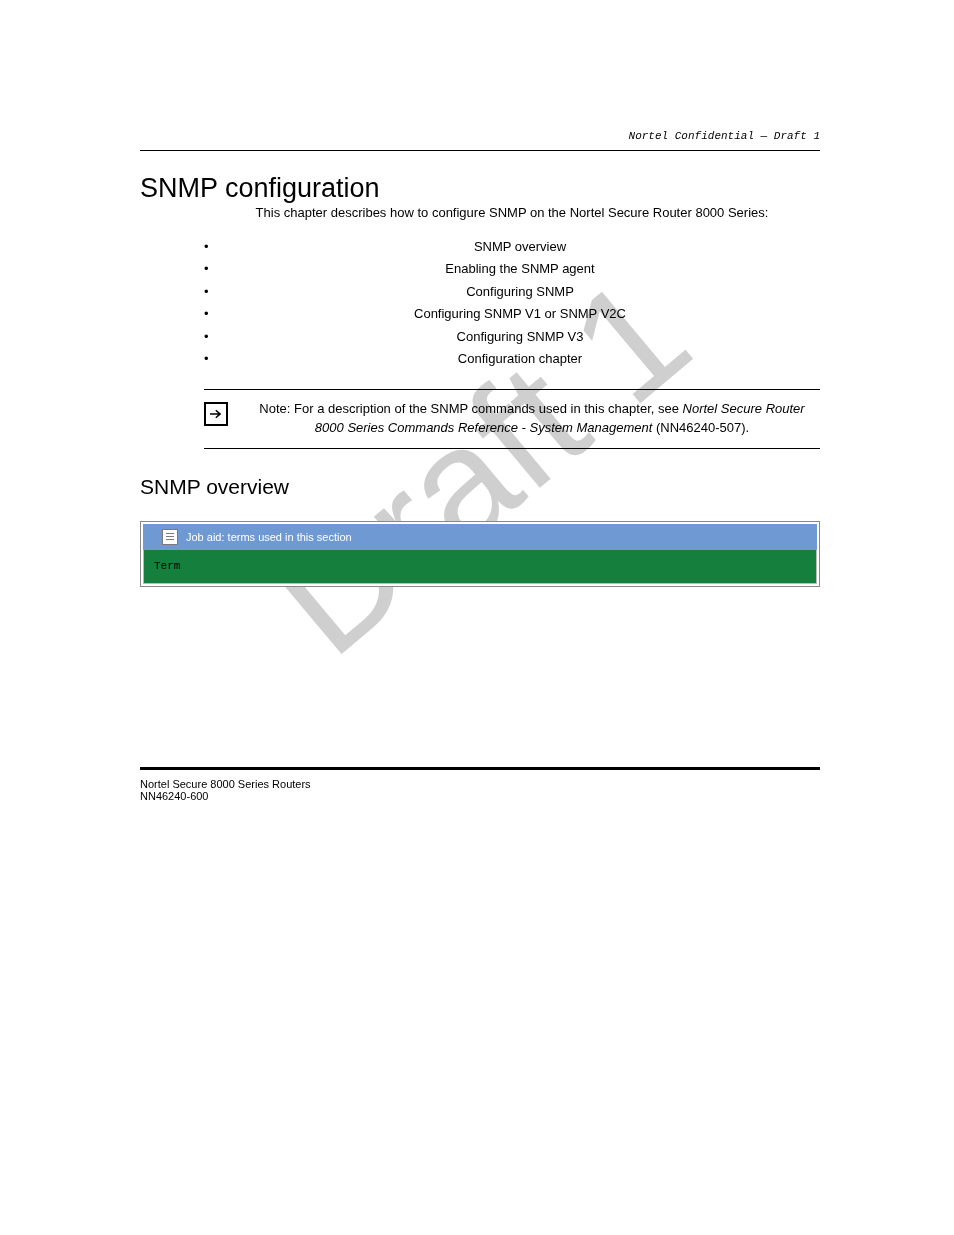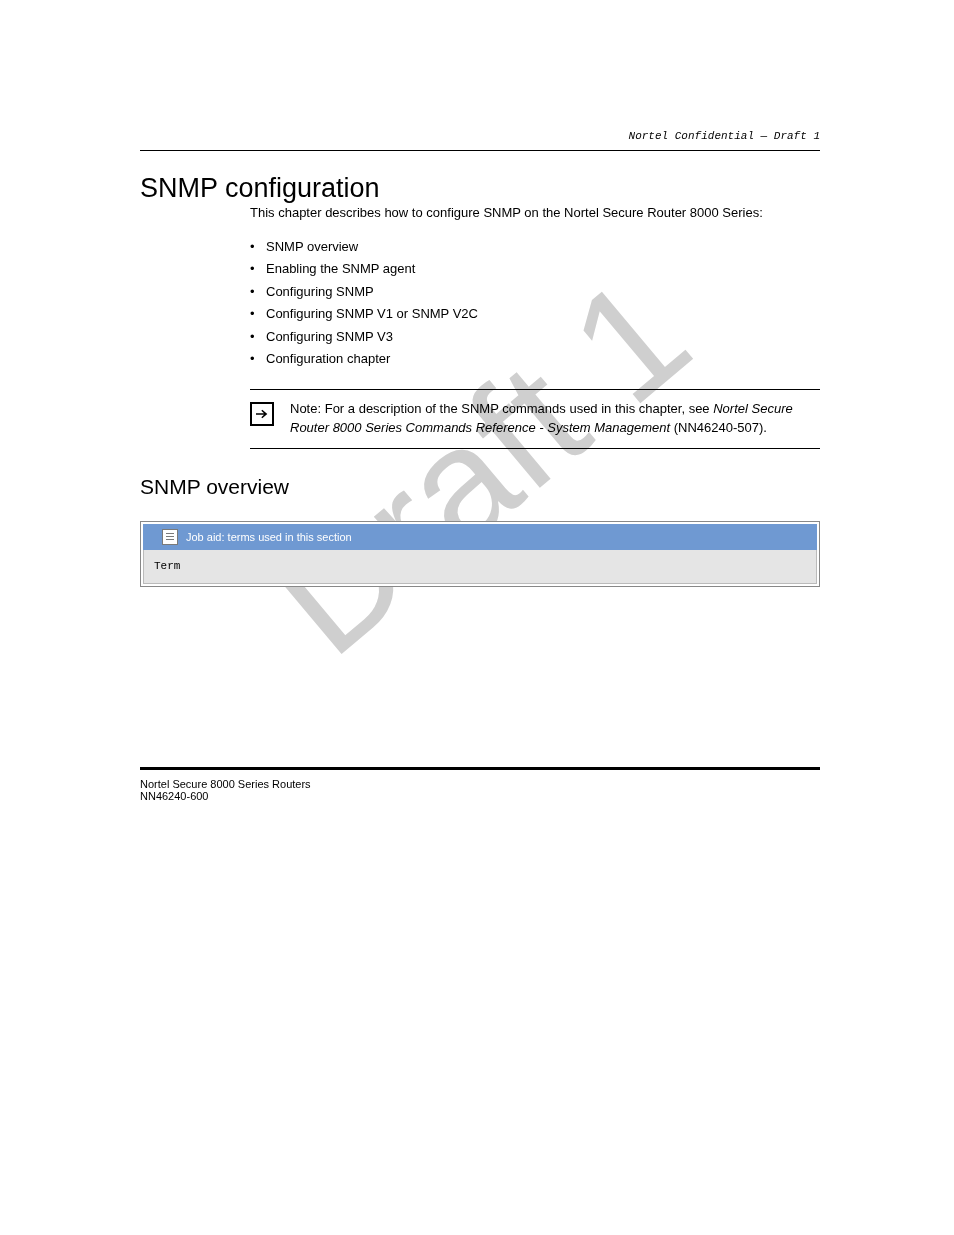--- a/index.html
+++ b/index.html
@@ -26,21 +26,21 @@
   }
   .hr-top {
     border: none;
     border-top: 1px solid #000;
     margin-bottom: 22px;
   }
   .chapter-title {
     font-size: 27px;
     font-weight: normal;
   }
-  .body-indent { margin-left: 110px; }
+  .body-indent { margin-left: 64px; text-align: center; }
   .intro {
     font-size: 13px;
     line-height: 1.45;
     margin-bottom: 14px;
   }
   .bullets {
     font-size: 13px;
     line-height: 1.5;
     list-style: none;
     padding-left: 0;
@@ -85,21 +85,21 @@
     content: ""; position: absolute; left: 3px; right: 3px; top: 3px; height: 1px; background: #7a7a7a;
     box-shadow: 0 3px 0 #7a7a7a, 0 6px 0 #7a7a7a;
   }
   .codebox-header-text { font-size: 11px; color: #fff; }
   .codebox-body {
     border: 1px solid #bbb;
     border-top: none;
     padding: 10px 10px;
     font-family: "Courier New", monospace;
     font-size: 11px;
-    background: #e5e5e5;
+    background: #15803d;
     min-height: 34px;
   }
   .watermark {
     position: absolute;
     left: 50%; top: 50%;
     transform: translate(-50%, -50%) rotate(-40deg);
     transform-origin: center;
     font-size: 160px;
     font-weight: normal;
     color: #cfcfcf;

